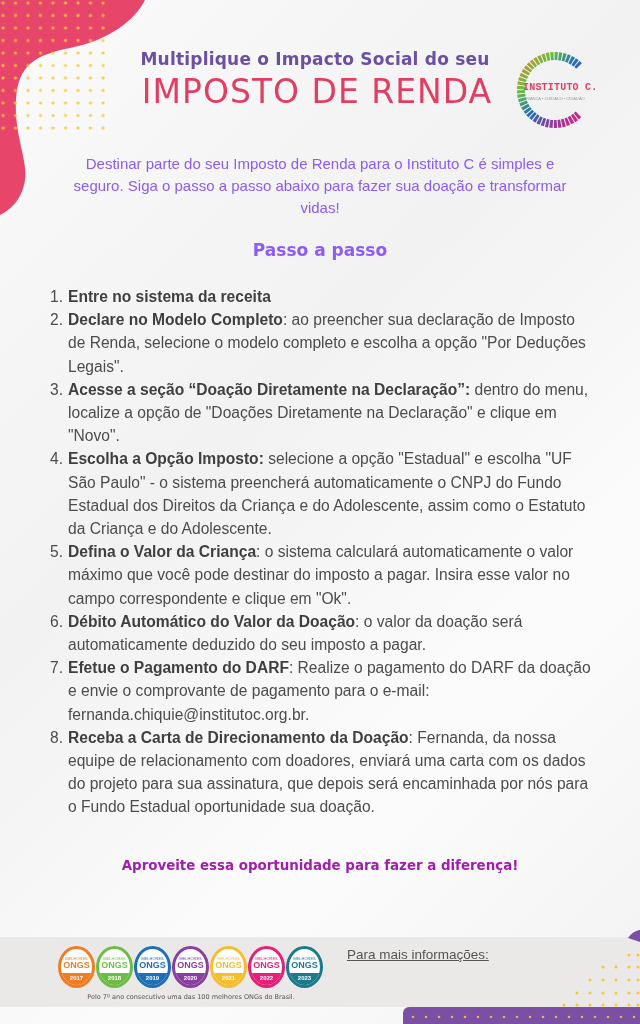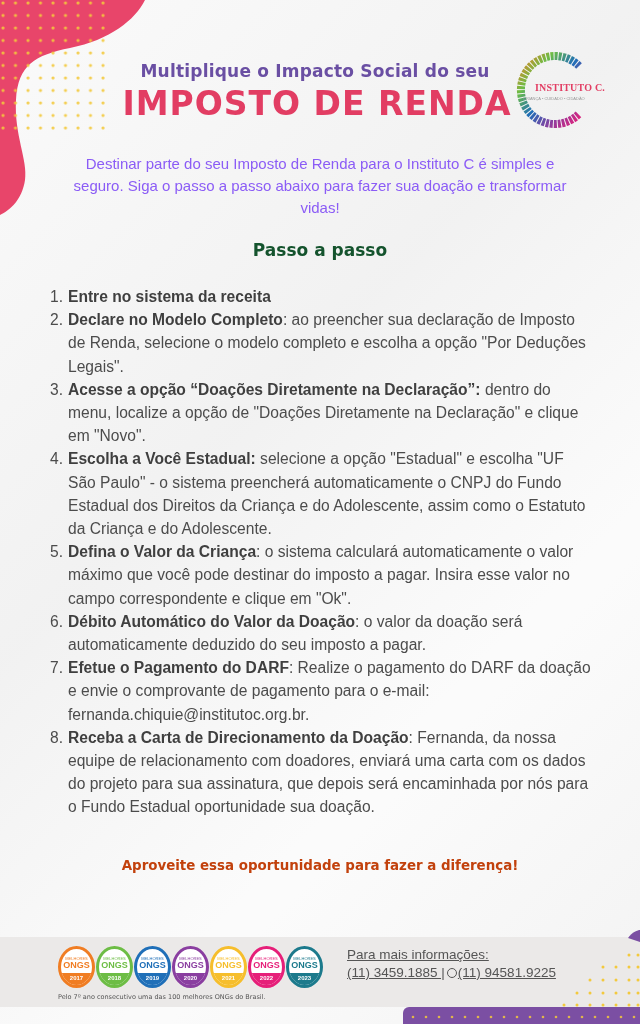--- a/index.html
+++ b/index.html
@@ -12,83 +12,82 @@
     }
     .bg-texture {
       position: absolute; inset: 0;
       background:
         linear-gradient(135deg, rgba(255,255,255,0.5) 0%, rgba(235,235,235,0.4) 40%, rgba(255,255,255,0.6) 70%, rgba(238,238,238,0.4) 100%);
     }
     .blob-tl {
       position: absolute; left: 0; top: 0; width: 200px; height: 220px;
     }
     .header {
-      position: absolute; left: 0; right: 0; top: 58px; height: 80px; padding-left: 36px;
+      position: absolute; left: 0; right: 0; top: 46px; height: 80px; padding-left: 36px;
     }
     .subtitle-top {
       position: absolute; left: 140px; width: 350px; top: 3px;
       text-align: center;
       font-family: "DejaVu Sans", sans-serif;
       font-size: 17px; font-weight: bold;
       color: #6a4fa3;
       letter-spacing: 0.2px;
     }
     .title-main {
       position: absolute; left: 122px; width: 390px; top: 26px;
       text-align: center;
       font-family: "DejaVu Sans", sans-serif;
-      font-size: 33px; font-weight: bold;
+      font-size: 33px; font-weight: normal;
       color: #e23d63;
       letter-spacing: 1px;
     }
     .logo {
       position: absolute; left: 507px; top: 52px; width: 80px; height: 76px;
     }
     .logo-text {
       position: absolute; left: 523px; top: 82px;
       font-size: 10px; font-weight: bold; color: #e23d63;
-      font-family: Liberation Serif, serif;
+      font-family: Liberation Mono, monospace;
       letter-spacing: 0.2px;
-      margin-left: 12px;
     }
     .logo-sub {
       position: absolute; left: 523px; top: 96px;
       font-size: 4px; color: #999;
       font-family: "Liberation Sans", sans-serif;
     }
     .intro {
       position: absolute; left: 65px; width: 510px; top: 153px;
       text-align: center;
       font-family: "Liberation Sans", sans-serif;
       font-size: 15px; line-height: 22px;
       color: #8b5cf6;
     }
     .section-title {
       position: absolute; left: 0; right: 0; top: 240px;
       text-align: center;
       font-family: "DejaVu Sans", sans-serif;
       font-size: 17px; font-weight: bold;
-      color: #14532d;
+      color: #8b5cf6;
     }
     .steps {
       position: absolute; left: 50px; width: 545px; top: 285px;
       list-style: none;
       font-family: "Liberation Sans", sans-serif;
       font-size: 15.6px; line-height: 23.2px;
       color: #4c4c4c;
     }
     .steps li { position: relative; padding-left: 18px; }
     .steps .num { position: absolute; left: 0; top: 0; }
     .steps b { font-weight: bold; color: #3f3f3f; }
     .closing {
       position: absolute; left: 40px; width: 560px; top: 855px;
       text-align: center;
       font-family: "DejaVu Sans", sans-serif;
       font-size: 13.4px; font-weight: bold; line-height: 22px;
-      color: #c2410c;
+      color: #a21caf;
     }
     .footer {
       position: absolute; left: 0; width: 640px; top: 937px; height: 70px;
       background: #ebe9e8;
     }
     .badges {
       position: absolute; left: 58px; top: 946px; width: 266px; height: 44px;
       display: flex; gap: 1px;
     }
     .badge {
@@ -99,21 +98,21 @@
     }
     .badge .b-mel { font-size: 4px; margin-top: 7px; font-family: "Liberation Sans", sans-serif; }
     .badge .b-ongs { font-size: 9px; font-weight: bold; line-height: 9px; font-family: "Liberation Sans", sans-serif; }
     .badge .b-year {
       position: absolute; bottom: 0; left: 0; right: 0; height: 12px;
       color: #fff; font-size: 6px; font-weight: bold; text-align: center; line-height: 11px;
       font-family: "Liberation Sans", sans-serif;
     }
     .badge-caption {
       position: absolute; left: 58px; top: 993px; width: 266px;
-      text-align: left; font-size: 6.5px; color: #555;
+      text-align: center; font-size: 6.5px; color: #555;
       font-family: "DejaVu Sans", sans-serif;
     }
     .contact {
       position: absolute; left: 347px; top: 946px;
       font-family: "Liberation Sans", sans-serif;
       font-size: 13.5px; line-height: 18px; color: #555; text-decoration: underline;
     }
     .wa-icon {
       display: inline-block; width: 10px; height: 10px; border: 1px solid #555; border-radius: 50%;
       vertical-align: -1px; margin: 0 1px 0 2px;
@@ -159,22 +158,22 @@
 <div class="logo-text">INSTITUTO C.</div>
 <div class="logo-sub">CRIANÇA • CUIDADO • CIDADÃO</div>
 
 <p class="intro">Destinar parte do seu Imposto de Renda para o Instituto C é simples e seguro. Siga o passo a passo abaixo para fazer sua doação e transformar vidas!</p>
 
 <h2 class="section-title">Passo a passo</h2>
 
 <ol class="steps">
   <li><span class="num">1.</span><b>Entre no sistema da receita</b><span></span></li>
   <li><span class="num">2.</span><b>Declare no Modelo Completo</b><span>: ao preencher sua declaração de Imposto de Renda, selecione o modelo completo e escolha a opção "Por Deduções Legais".</span></li>
-  <li><span class="num">3.</span><b> Acesse a opção “Doações Diretamente na Declaração”:</b><span> dentro do menu, localize a opção de "Doações Diretamente na Declaração" e clique em "Novo".</span></li>
-  <li><span class="num">4.</span><b> Escolha a Você Estadual:</b><span> selecione a opção "Estadual" e escolha "UF São Paulo" - o sistema preencherá automaticamente o CNPJ do Fundo Estadual dos Direitos da Criança e do Adolescente, assim como o Estatuto da Criança e do Adolescente.</span></li>
+  <li><span class="num">3.</span><b> Acesse a seção “Doação Diretamente na Declaração”:</b><span> dentro do menu, localize a opção de "Doações Diretamente na Declaração" e clique em "Novo".</span></li>
+  <li><span class="num">4.</span><b> Escolha a Opção Imposto:</b><span> selecione a opção "Estadual" e escolha "UF São Paulo" - o sistema preencherá automaticamente o CNPJ do Fundo Estadual dos Direitos da Criança e do Adolescente, assim como o Estatuto da Criança e do Adolescente.</span></li>
   <li><span class="num">5.</span><b>Defina o Valor da Criança</b><span>: o sistema calculará automaticamente o valor máximo que você pode destinar do imposto a pagar. Insira esse valor no campo correspondente e clique em "Ok".</span></li>
   <li><span class="num">6.</span><b>Débito Automático do Valor da Doação</b><span>: o valor da doação será automaticamente deduzido do seu imposto a pagar.</span></li>
   <li><span class="num">7.</span><b>Efetue o Pagamento do DARF</b><span>: Realize o pagamento do DARF da doação e envie o comprovante de pagamento para o e-mail: fernanda.chiquie@institutoc.org.br.</span></li>
   <li><span class="num">8.</span><b>Receba a Carta de Direcionamento da Doação</b><span>: Fernanda, da nossa equipe de relacionamento com doadores, enviará uma carta com os dados do projeto para sua assinatura, que depois será encaminhada por nós para o Fundo Estadual oportunidade sua doação.</span></li>
 </ol>
 
 <div class="closing">
   <div>Aproveite essa oportunidade para fazer a diferença!</div>
 </div>
 
@@ -214,23 +213,20 @@
   <div class="badge" style="border-color:#1c7a8c;color:#1c7a8c">
     <span class="b-mel">MELHORES</span>
     <span class="b-ongs">ONGS</span>
     <span class="b-year" style="background:#1c7a8c">2023</span>
   </div>
 </div>
 <div class="badge-caption">Pelo 7º ano consecutivo uma das 100 melhores ONGs do Brasil.</div>
 
 <div class="contact">
   <div>Para mais informações:</div>
-  <div>
-    <span>(11) 3459.1885 |</span><span class="wa-icon"></span><span>(11) 94581.9225</span>
-  </div>
 </div>
 
 <svg class="deco-br" viewBox="0 0 80 104">
   <path d="M68,18 C72,12 78,10 80,10 L80,22 Z" fill="#7b4fa3"></path>
   <g fill="#f3c93c">
     <circle cx="69" cy="35" r="1.5"></circle>
       <circle cx="78" cy="35" r="1.5"></circle>
     <circle cx="43" cy="47" r="1.5"></circle>
       <circle cx="56" cy="47" r="1.5"></circle>
       <circle cx="69" cy="47" r="1.5"></circle>

